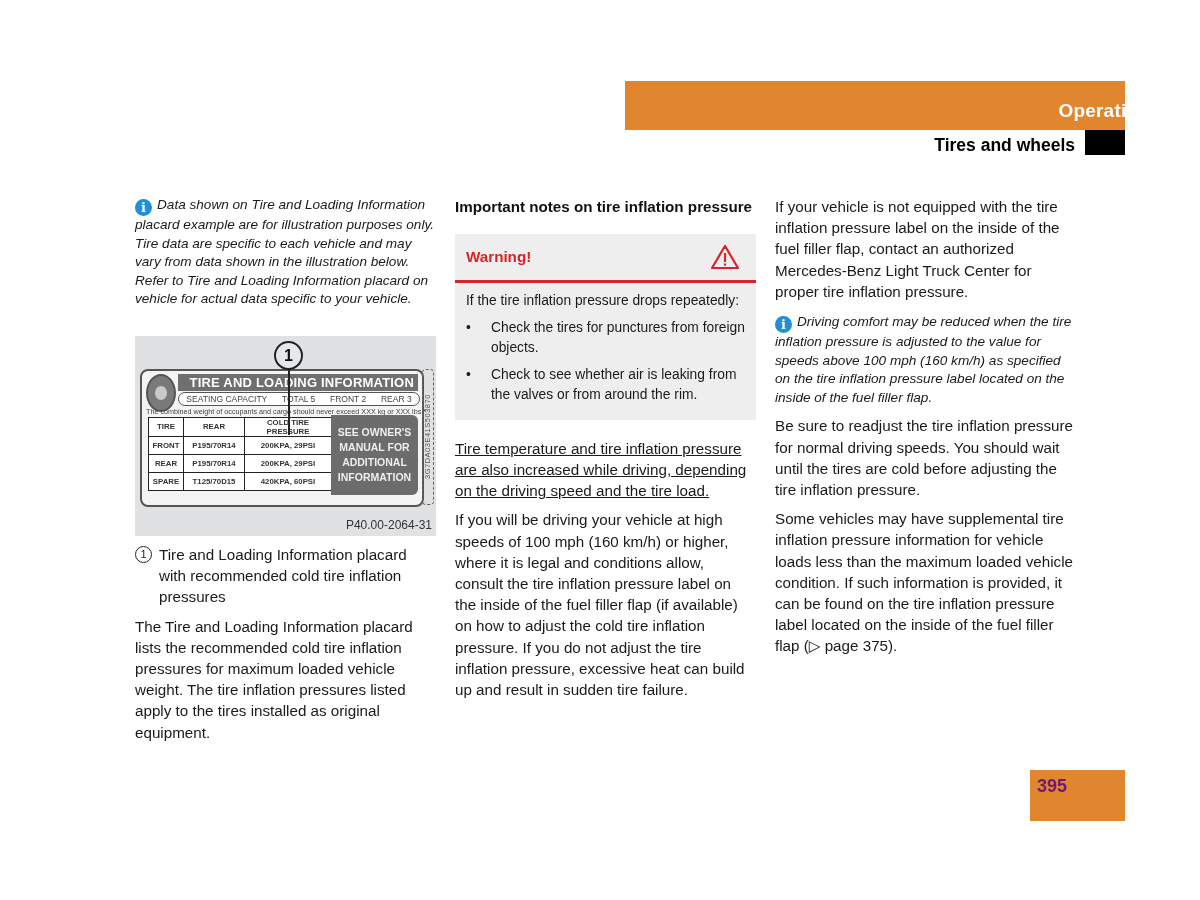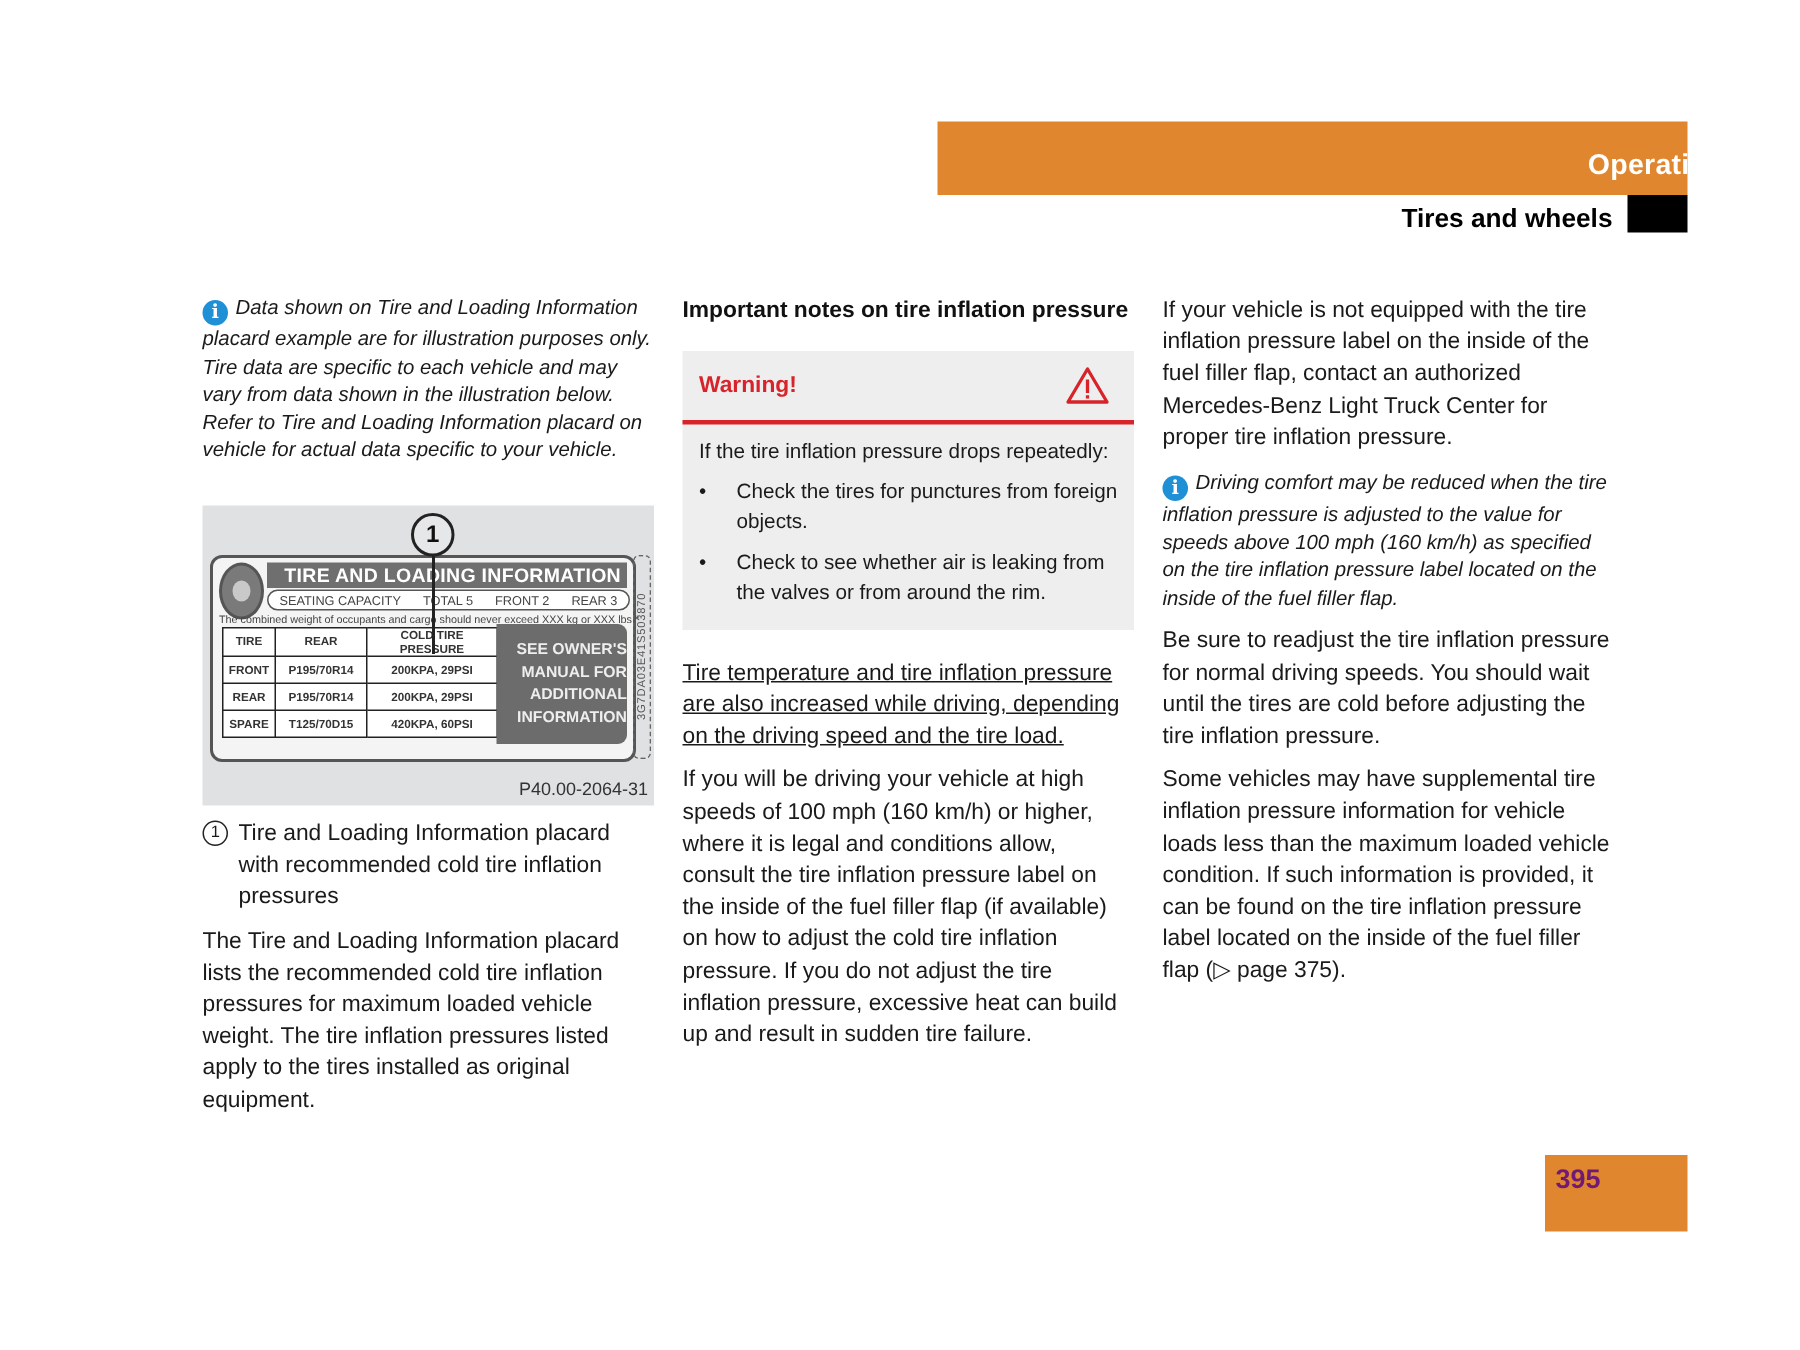--- a/index.html
+++ b/index.html
@@ -76,21 +76,21 @@
   .tire-table td {
     border: 1.5px solid #222; font-size: 7.8px; font-weight: bold; color: #333;
     text-align: center; height: 17px; padding: 0 3px;
   }
   .tire-table td.c0 { width: 28px; }
   .tire-table td.c1 { width: 54px; }
   .tire-table td.c2 { width: 80px; }
   .see-box {
     position: absolute; left: 189px; top: 44px; width: 87px; height: 80px; background: #6c6c6c;
     border-radius: 0 6px 6px 0; color: #eee; font-weight: bold; font-size: 10.5px;
-    line-height: 15px; display: flex; flex-direction: column; justify-content: center; align-items: flex-end;
+    line-height: 15px; display: flex; flex-direction: column; justify-content: center; align-items: center;
     text-align: center;
   }
   .vin-strip {
     position: absolute; left: 287px; top: 33px; width: 10px; height: 134px;
     border: 1px dashed #666; border-radius: 4px;
     writing-mode: vertical-rl; transform: rotate(180deg); font-size: 7.5px; color: #555;
     text-align: center; letter-spacing: 0.5px; line-height: 10px; overflow: hidden;
   }
   .fig-code {
     position: absolute; right: 4px; bottom: 4px; font-size: 12px; color: #333; text-align: center;

